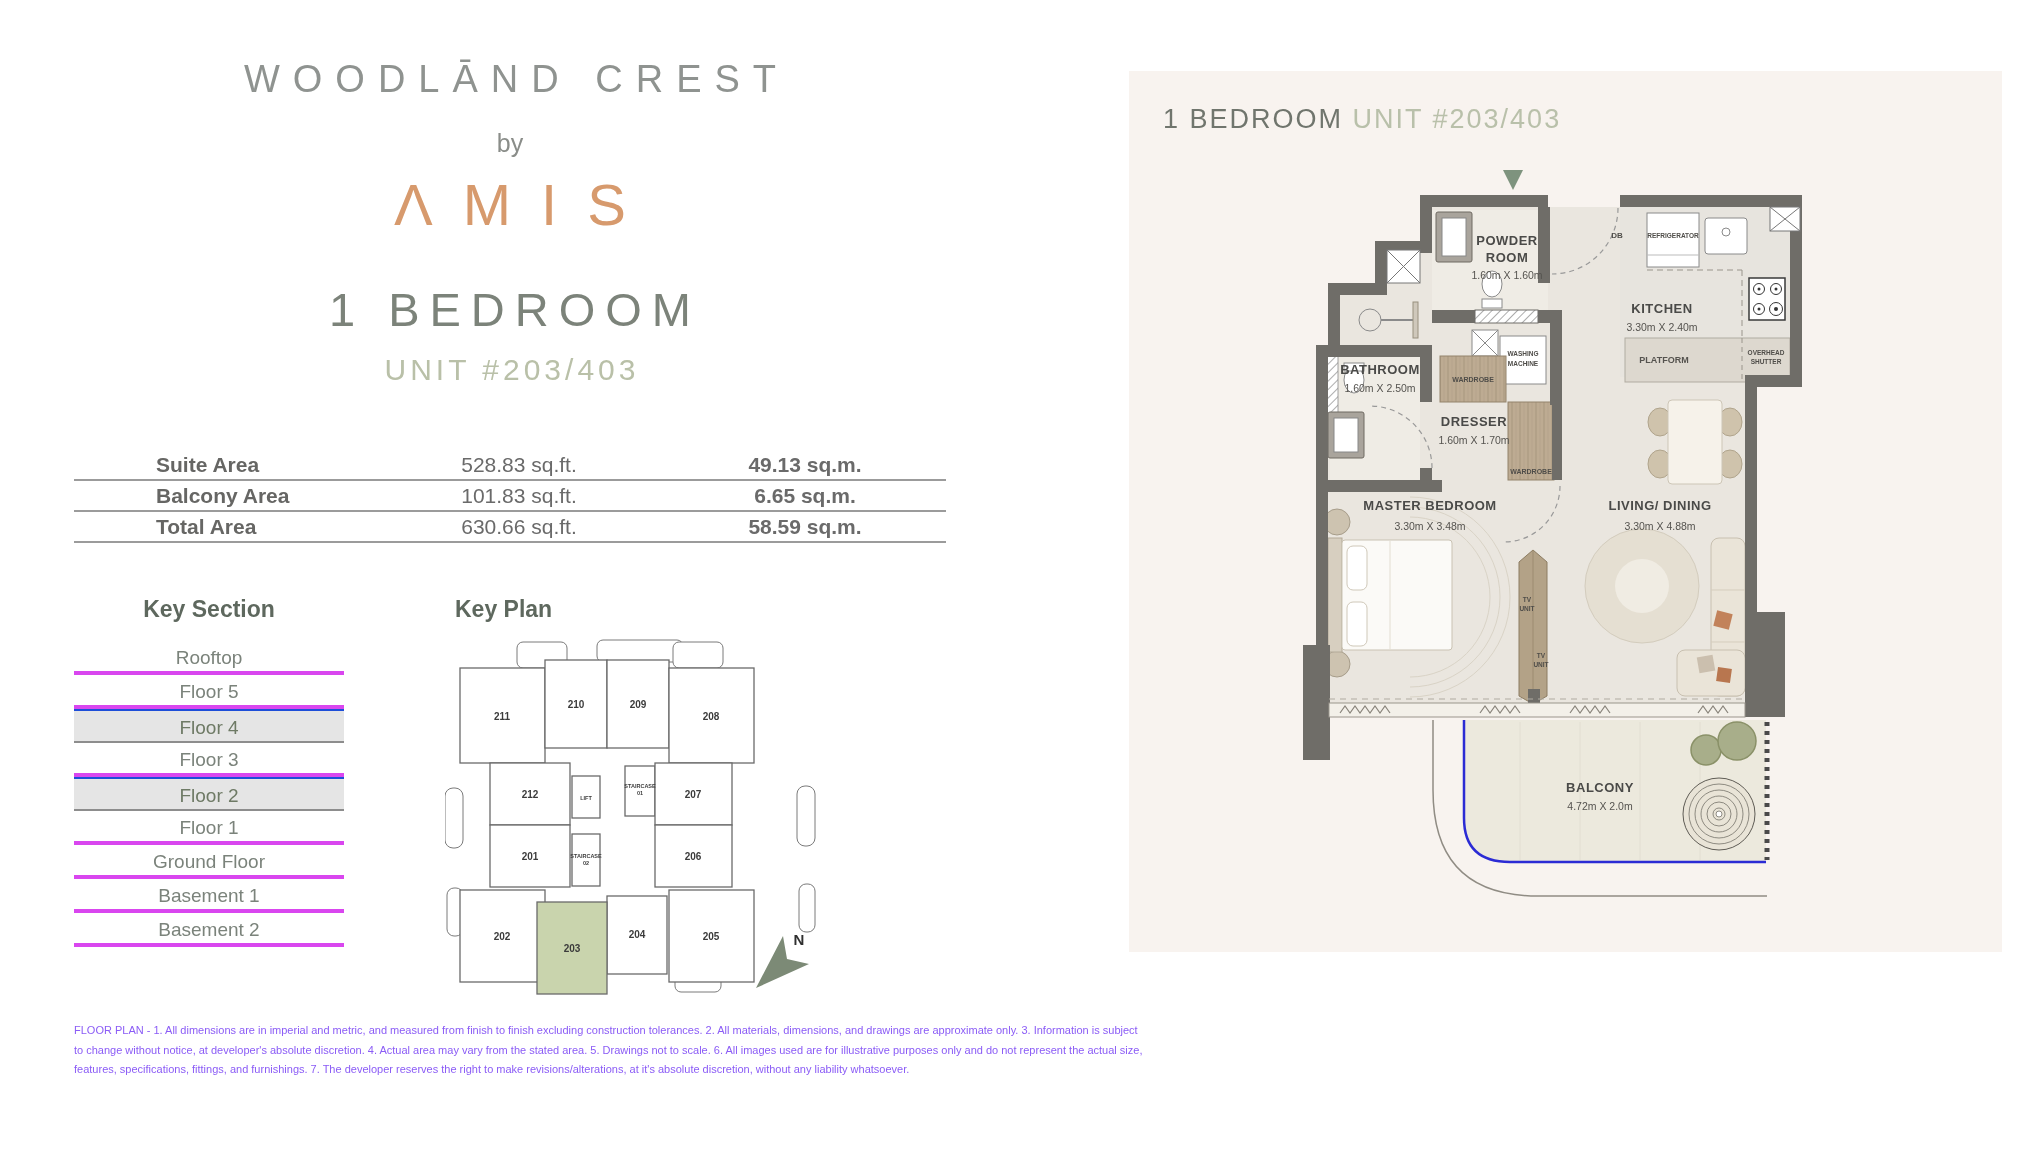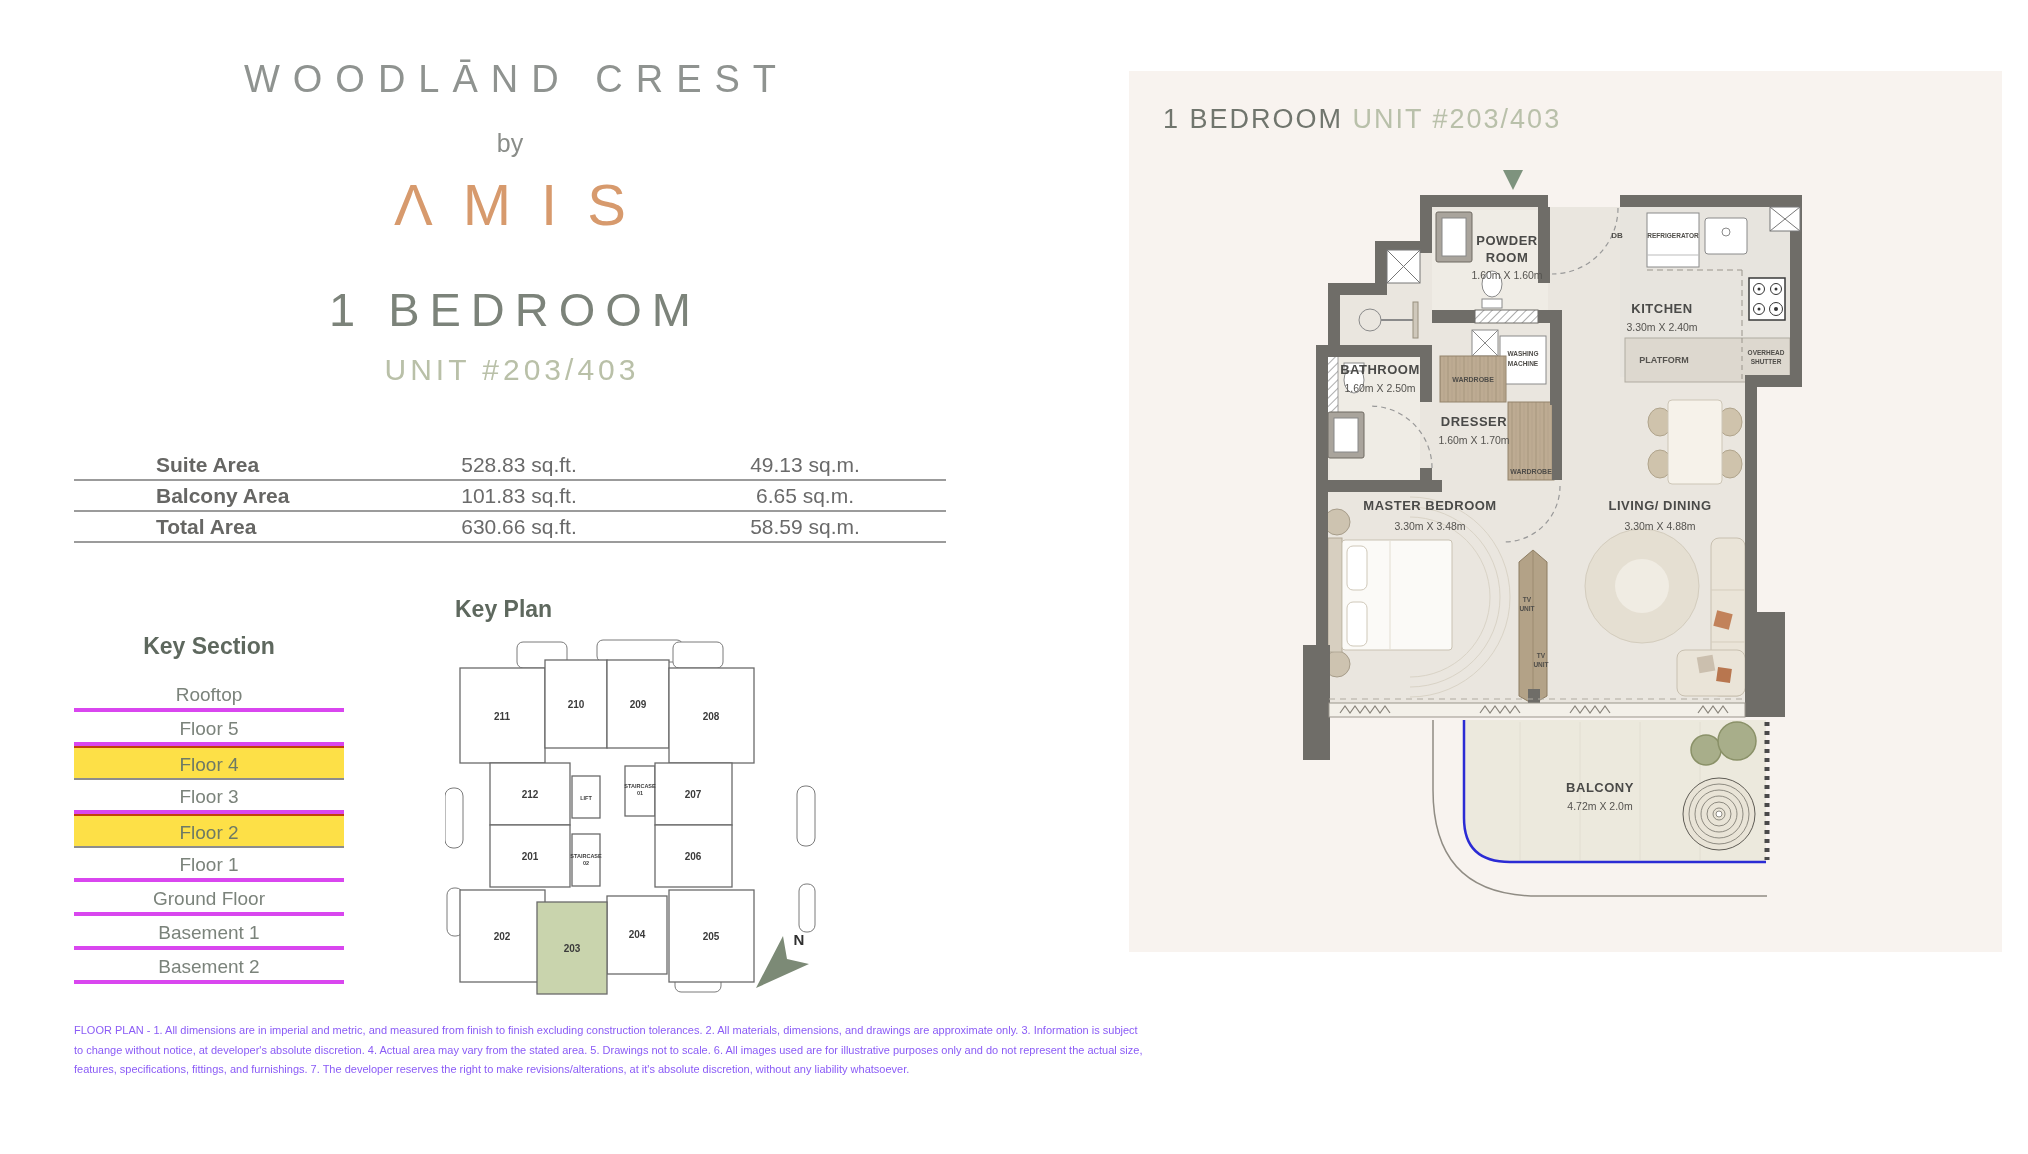--- a/index.html
+++ b/index.html
@@ -13,28 +13,28 @@
   .by-word { margin-top:28px; font-size:25px; color:#8a8d89; }
   .developer { margin-top:13px; font-size:58px; letter-spacing:30px; padding-left:30px; color:#d79a6d; font-weight:400; }
   .unit-type { margin-top:44px; font-size:47px; letter-spacing:10px; padding-left:10px; color:#7c837a; font-weight:500; }
   .unit-number { margin-top:16px; font-size:30px; letter-spacing:4px; padding-left:4px; color:#b9c0a8; font-weight:500; }
 
   
   .area-table { position:absolute; left:74px; top:450px; width:872px; font-size:21px; color:#6a6a6a; }
   .area-row { display:flex; align-items:center; height:31px; border-bottom:2px solid #9b9b9b; }
   .area-row .c1 { width:300px; padding-left:82px; font-weight:700; color:#666664; }
   .area-row .c2 { width:290px; text-align:center; }
-  .area-row .c3 { flex:1; text-align:center; }
+  .area-row .c3 { flex:1; text-align:center;font-weight:bold; }
 
   
   .key-section { position:absolute; left:74px; top:596px; width:270px; }
-  .ks-title { text-align:center; font-weight:700; font-size:23px; color:#5e685e; margin-bottom:18px;margin-top:37px; }
+  .ks-title { text-align:center; font-weight:700; font-size:23px; color:#5e685e; margin-bottom:18px; }
   .floor-list { width:100%; }
   .floor-row { height:34px; line-height:34px; text-align:center; font-size:19px; color:#7b837b; border-bottom:4px solid #d946ef; }
-  .floor-row.hl { background:#fde047; border-top:2px solid #c2410c; border-bottom:2px solid #8d8d8d; color:#6e7a65; }
+  .floor-row.hl { background:#e5e5e5; border-top:2px solid #1d4ed8; border-bottom:2px solid #8d8d8d; color:#6e7a65; }
 
   
   .key-plan-title { position:absolute; left:455px; top:596px; width:270px; text-align:left; font-weight:700; font-size:23px; color:#5e685e; }
   .key-plan-svg { position:absolute; left:445px; top:638px; }
 
   
   .panel { position:absolute; left:1129px; top:71px; width:873px; height:881px; background:#f8f3ef; }
   .panel-header { position:absolute; left:34px; top:26px; font-size:27px; letter-spacing:2px; font-weight:500;margin-top:7px; }
   .panel-header .ph-type { color:#70756d; }
   .panel-header .ph-unit { color:#b9c0aa; }

